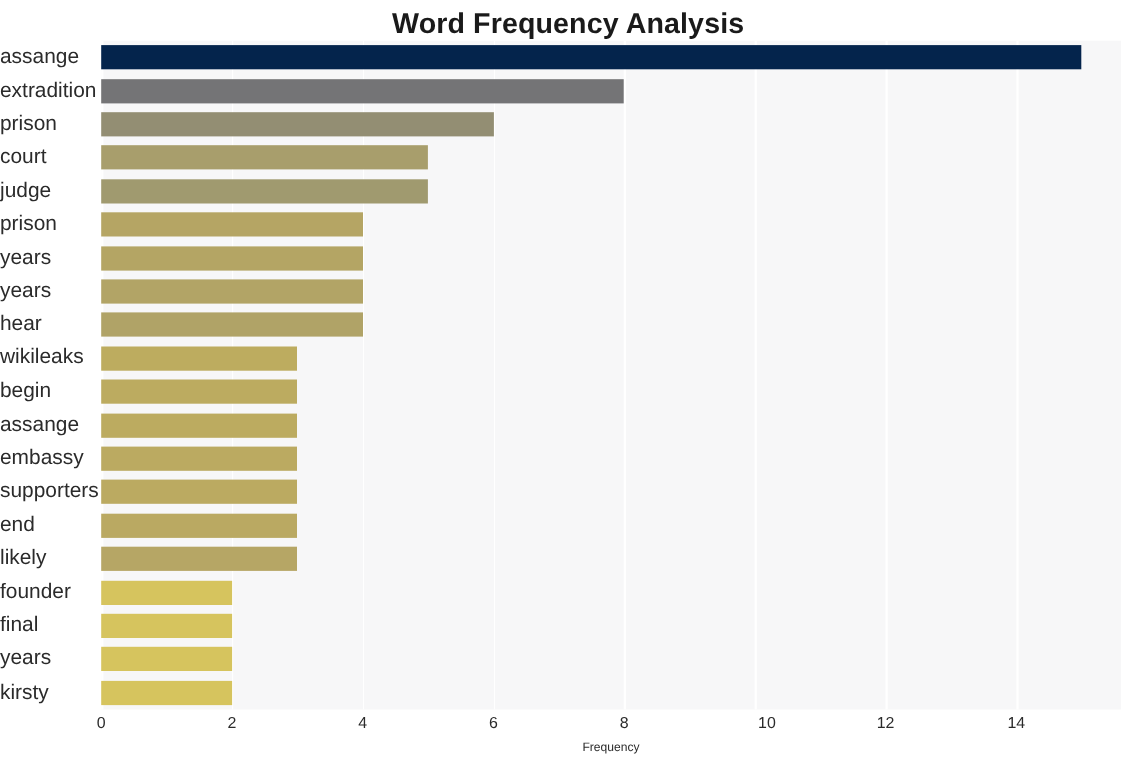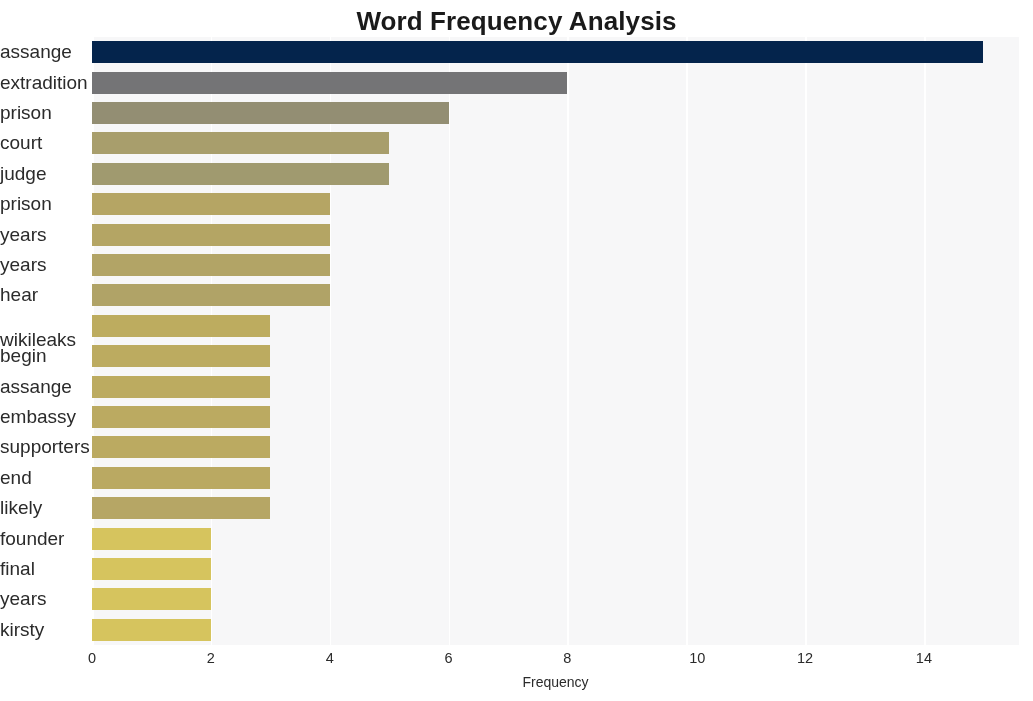--- a/index.html
+++ b/index.html
@@ -92,21 +92,21 @@
     color: #2b2b2b;
     text-align: center;
     white-space: nowrap;
   }
   .xaxis-label {
     position: absolute;
     left: 92px;
     top: 674px;
     width: 927px;
     text-align: center;
-    font-size: 14px;
+    font-size: 11px;
     color: #2b2b2b;
   }
 </style>
 </head>
 <body>
 
 <div class="figure">
 
   <div class="chart-title">Word Frequency Analysis</div>
 
@@ -148,21 +148,21 @@
   <div class="ylabels" id="ylabels">
       <div class="ylabel" style="top: 7.2px;">assange</div>
       <div class="ylabel" style="top: 37.6px;">extradition</div>
       <div class="ylabel" style="top: 68px;">prison</div>
       <div class="ylabel" style="top: 98.4px;">court</div>
       <div class="ylabel" style="top: 128.8px;">judge</div>
       <div class="ylabel" style="top: 159.2px;">prison</div>
       <div class="ylabel" style="top: 189.6px;">years</div>
       <div class="ylabel" style="top: 220px;">years</div>
       <div class="ylabel" style="top: 250.4px;">hear</div>
-      <div class="ylabel" style="top: 295px; margin-left: 24px;">wikileaks</div>
+      <div class="ylabel" style="top: 280px; margin-left: 24px;">wikileaks</div>
       <div class="ylabel" style="top: 311.2px;">begin</div>
       <div class="ylabel" style="top: 341.6px;">assange</div>
       <div class="ylabel" style="top: 372px; margin-left: 28px;">embassy</div>
       <div class="ylabel" style="top: 402.4px;">supporters</div>
       <div class="ylabel" style="top: 432.8px;">end</div>
       <div class="ylabel" style="top: 463.2px;">likely</div>
       <div class="ylabel" style="top: 493.6px;">founder</div>
       <div class="ylabel" style="top: 524px;">final</div>
       <div class="ylabel" style="top: 554.4px;">years</div>
       <div class="ylabel" style="top: 584.8px;">kirsty</div>

